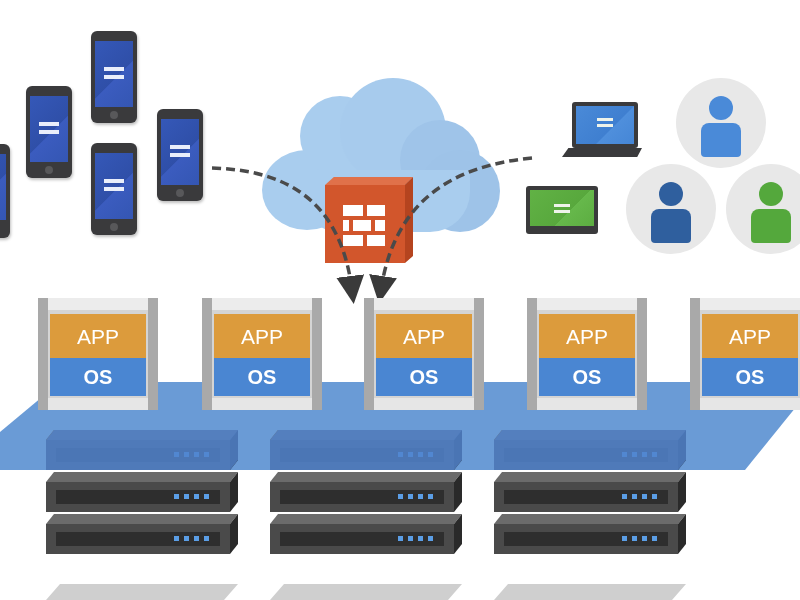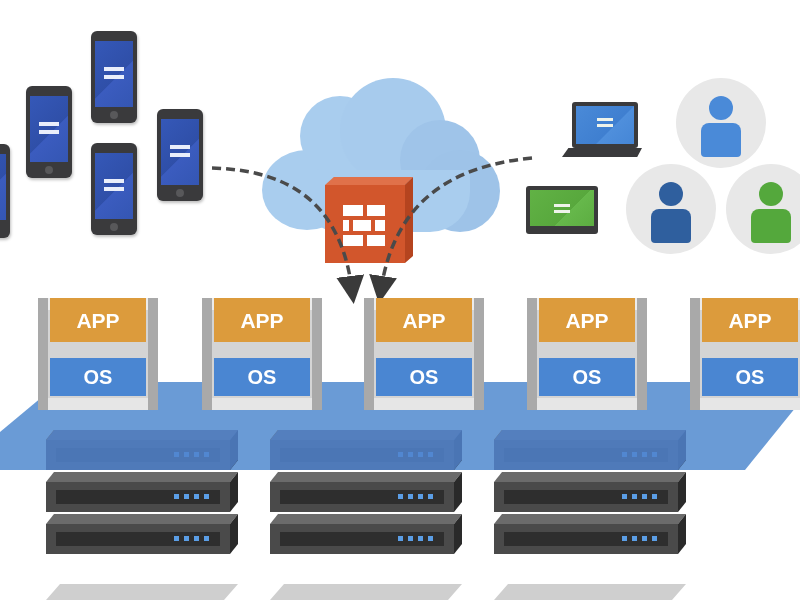--- a/index.html
+++ b/index.html
@@ -107,22 +107,22 @@
   .vm .frame-left {
     position: absolute; left: 0; top: 0; width: 10px; height: 112px; background: #a9a9a9;
   }
   .vm .frame-right {
     position: absolute; right: 0; top: 0; width: 10px; height: 112px; background: #a9a9a9;
   }
   .vm .frame-bottom {
     position: absolute; left: 0; bottom: 0; width: 120px; height: 12px; background: #e6e6e6;
   }
   .vm .app {
-    position: absolute; left: 12px; top: 0; width: 96px; height: 44px;
-    background: #dc9b3c; color: #ffffff; font-weight: bold; font-size: 21px;
+    position: absolute; left: 12px; top: 16px; width: 96px; height: 44px;
+    background: #dc9b3c; color: #ffffff; font-weight: normal; font-size: 21px;
     display: flex; align-items: center; justify-content: center; padding-top: 2px;
     box-sizing: border-box;
   }
   .vm .os {
     position: absolute; left: 12px; top: 60px; width: 96px; height: 38px;
     background: #4a86d2; color: #ffffff; font-weight: bold; font-size: 20px;
     display: flex; align-items: center; justify-content: center;
   }
 
   

